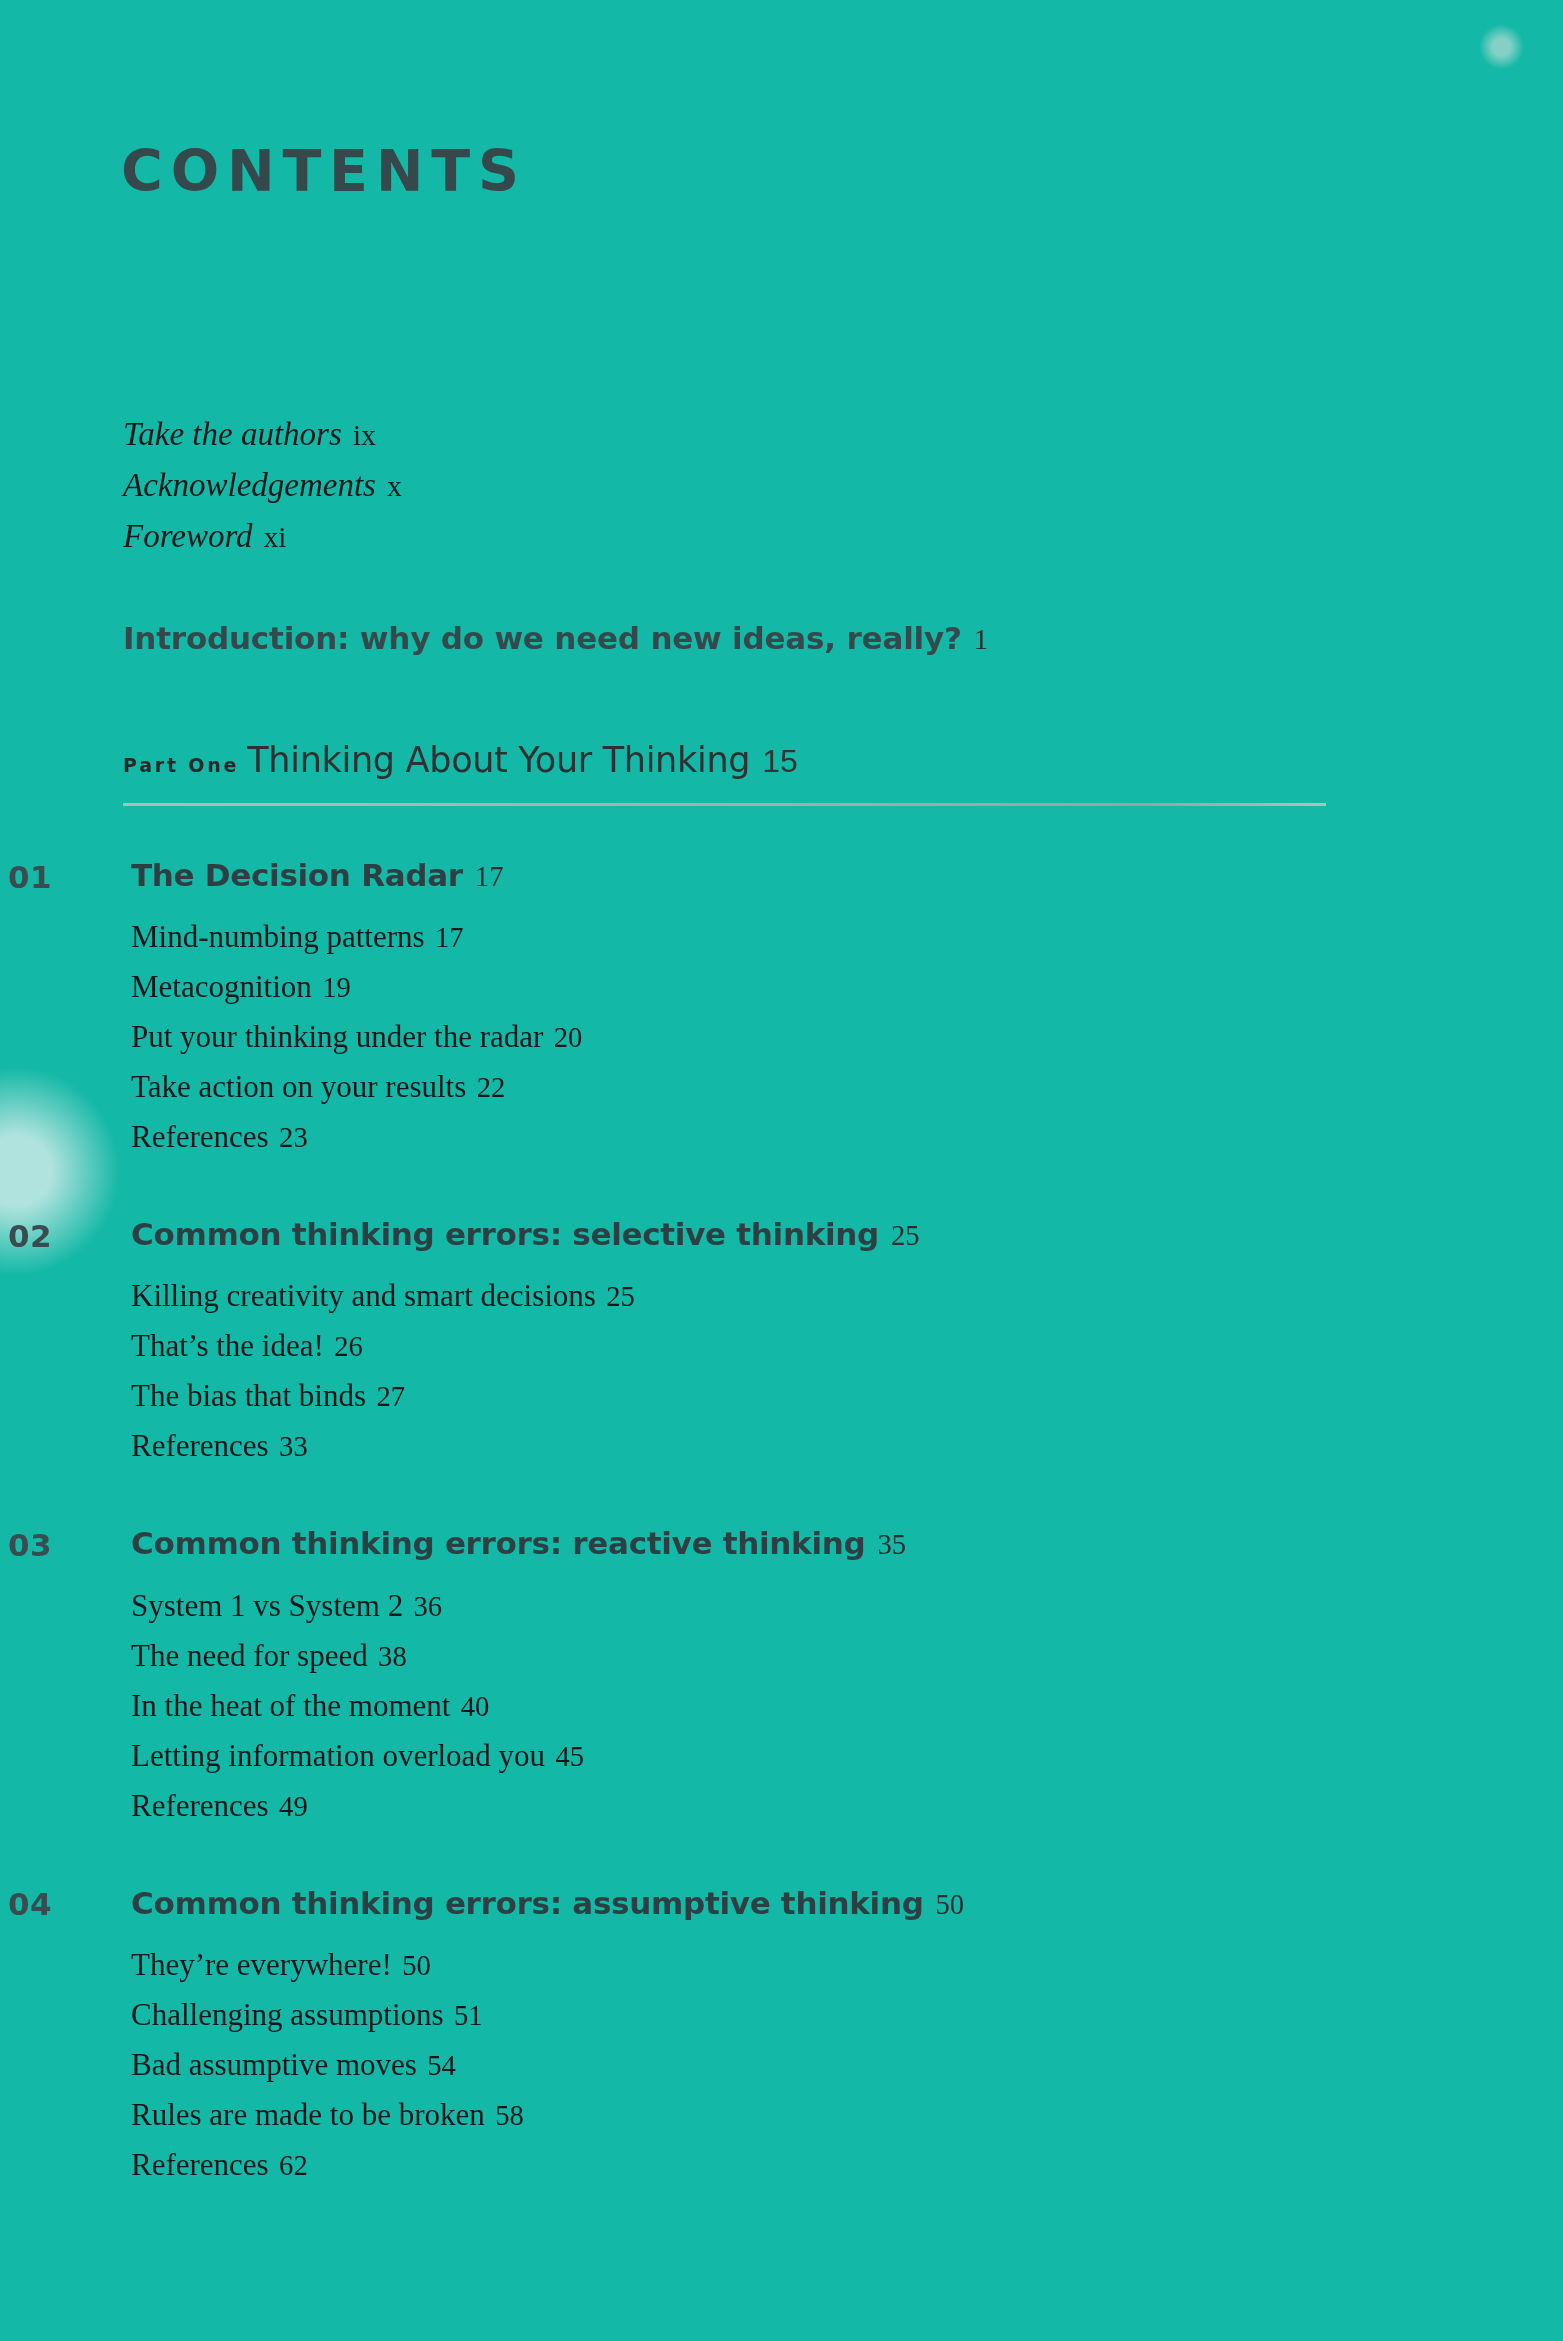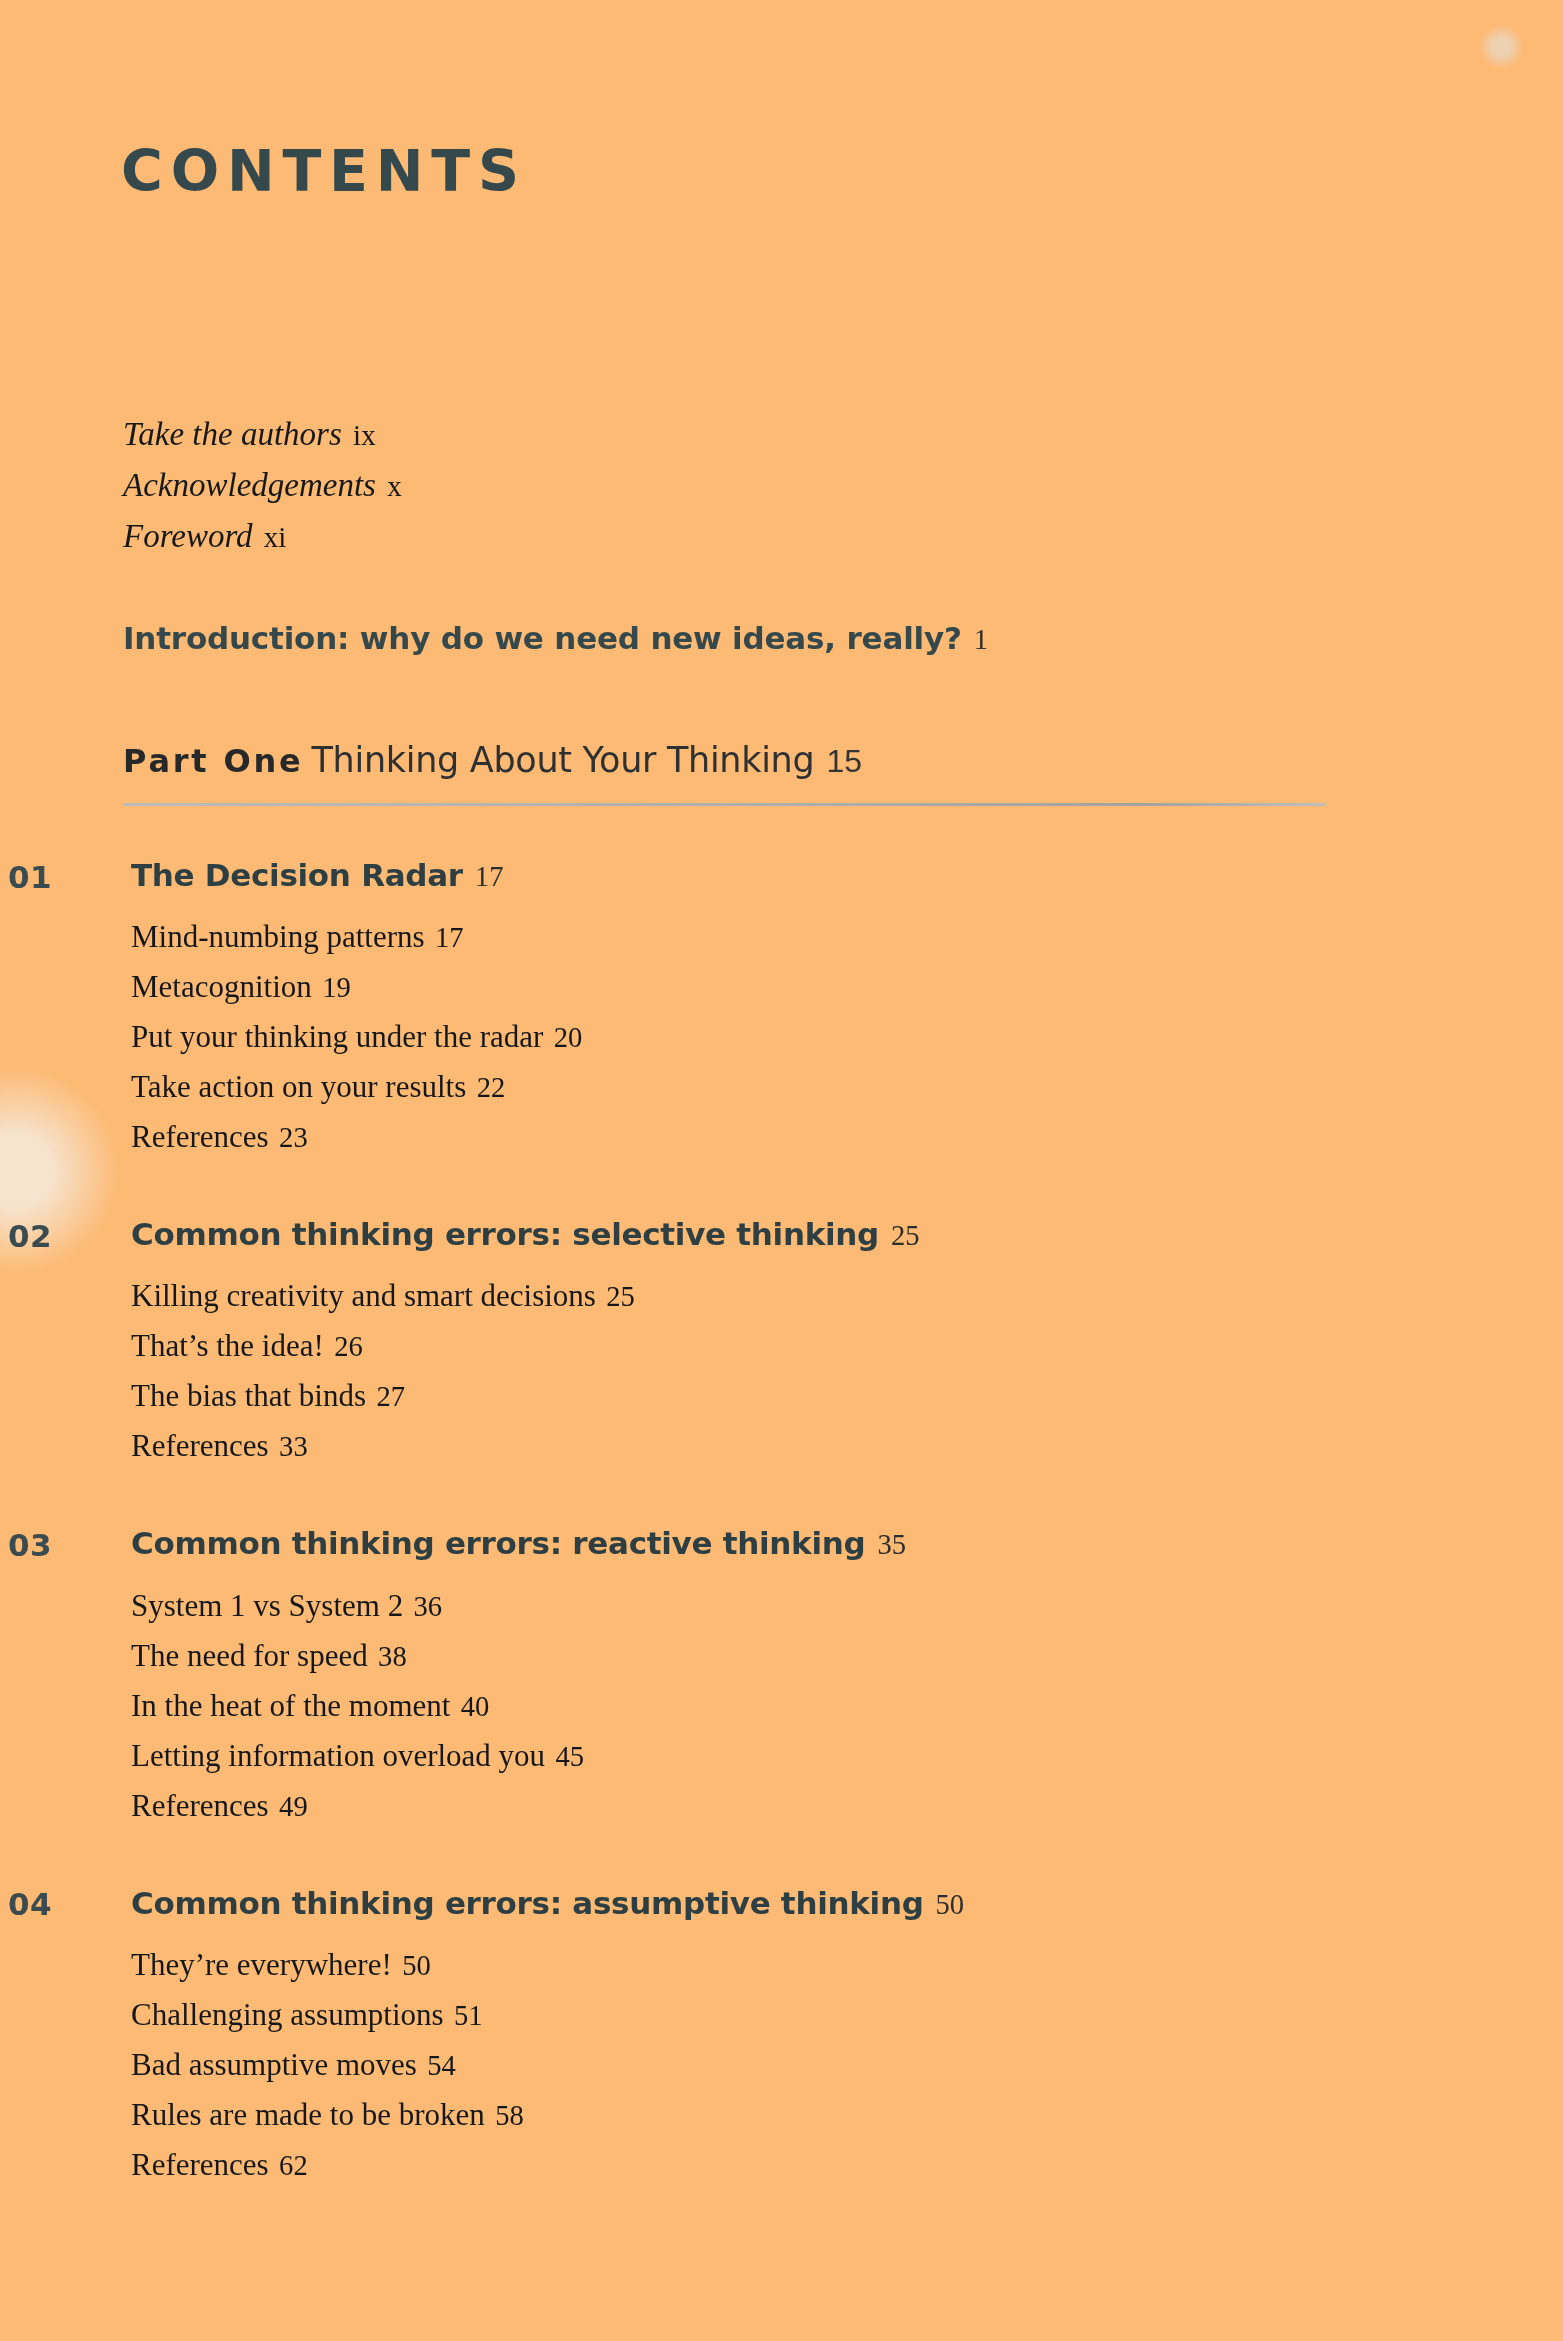--- a/index.html
+++ b/index.html
@@ -4,21 +4,21 @@
 <style>
   html, body {
     margin: 0;
     padding: 0;
     background: #ffffff;
   }
   .page {
     position: relative;
     width: 1564px;
     height: 2342px;
-    background: #fdba74;
+    background: #14b8a6;
     overflow: hidden;
     font-family: "Liberation Serif", serif;
   }
 
   
   .scan-tint {
     position: absolute;
     inset: 0;
     pointer-events: none;
     background:
@@ -90,21 +90,21 @@
   
   .part {
     position: absolute;
     left: 123px;
     top: 740px;
     white-space: nowrap;
   }
   .part-label {
     font-family: "DejaVu Sans", sans-serif;
     font-weight: 700;
-    font-size: 32px;
+    font-size: 19px;
     letter-spacing: 2.8px;
     color: #27282a;
   }
   .part-title {
     font-family: "DejaVu Sans", sans-serif;
     font-weight: 400;
     font-size: 35px;
     color: #2f3032;
     margin-left: 8px;
     letter-spacing: -0.3px;

